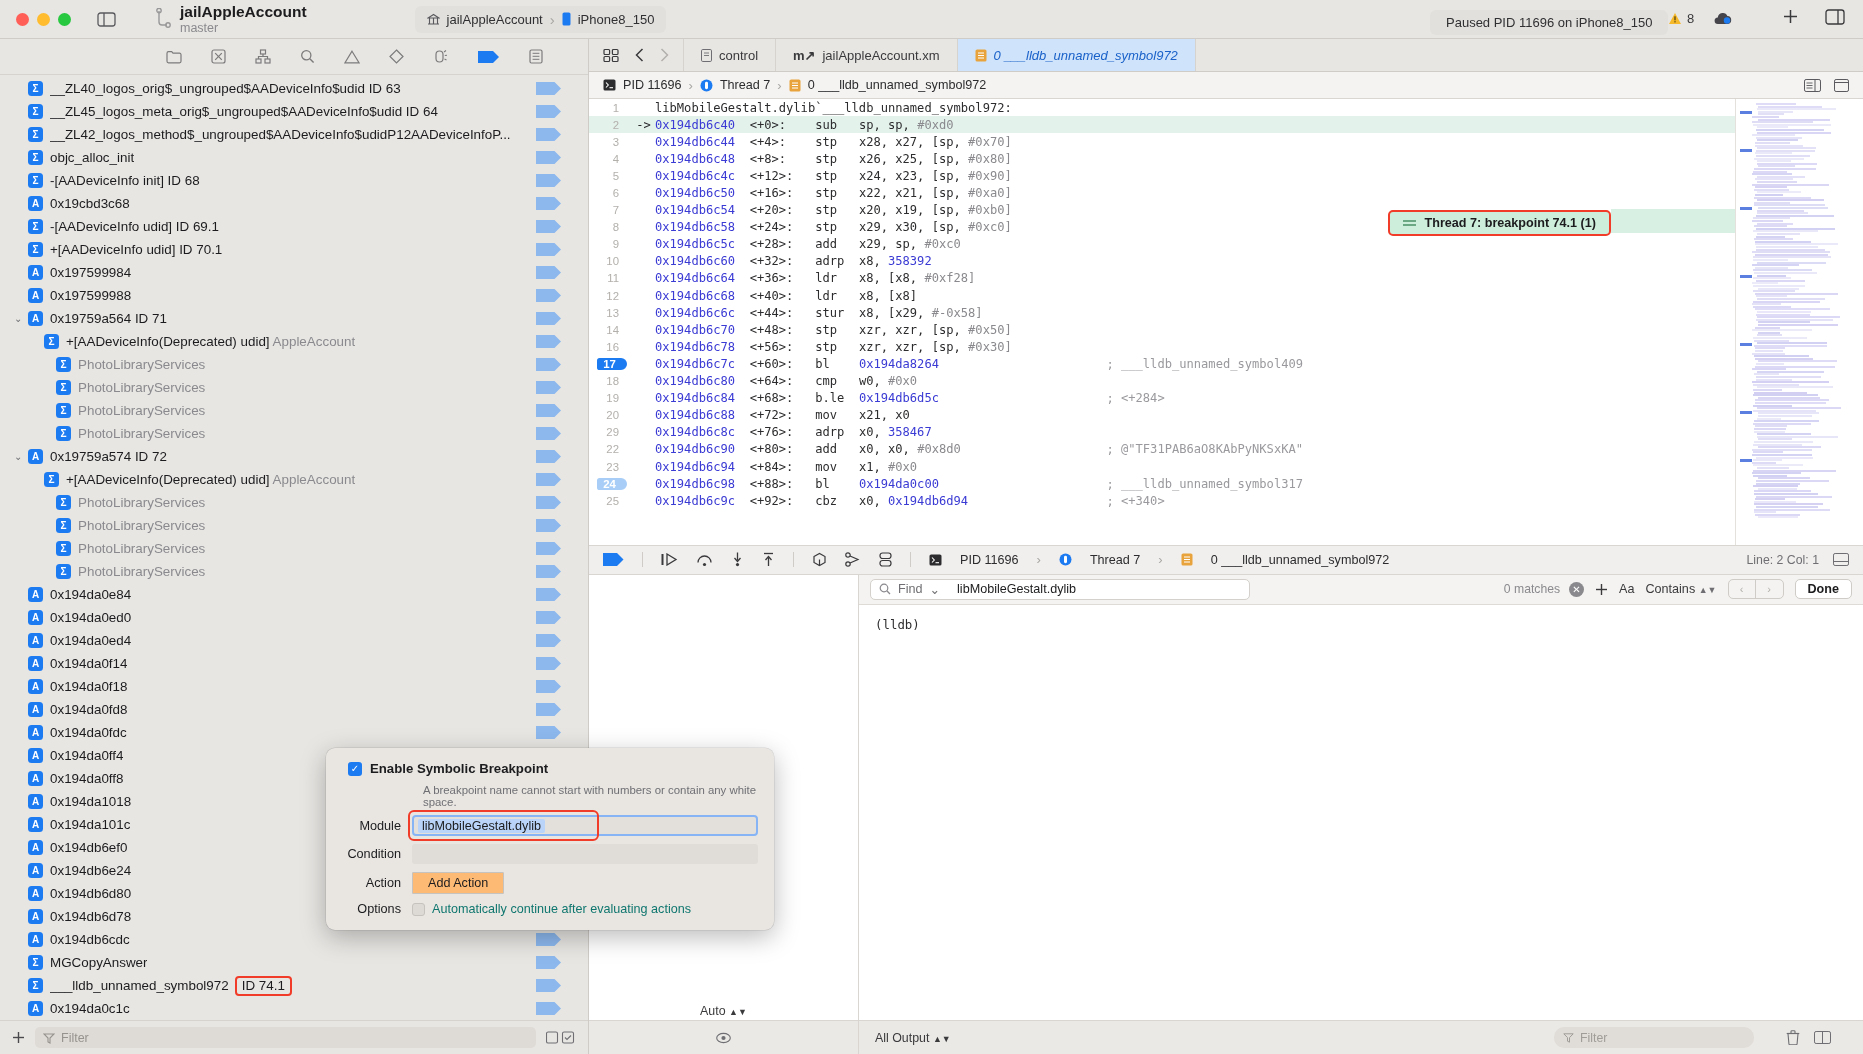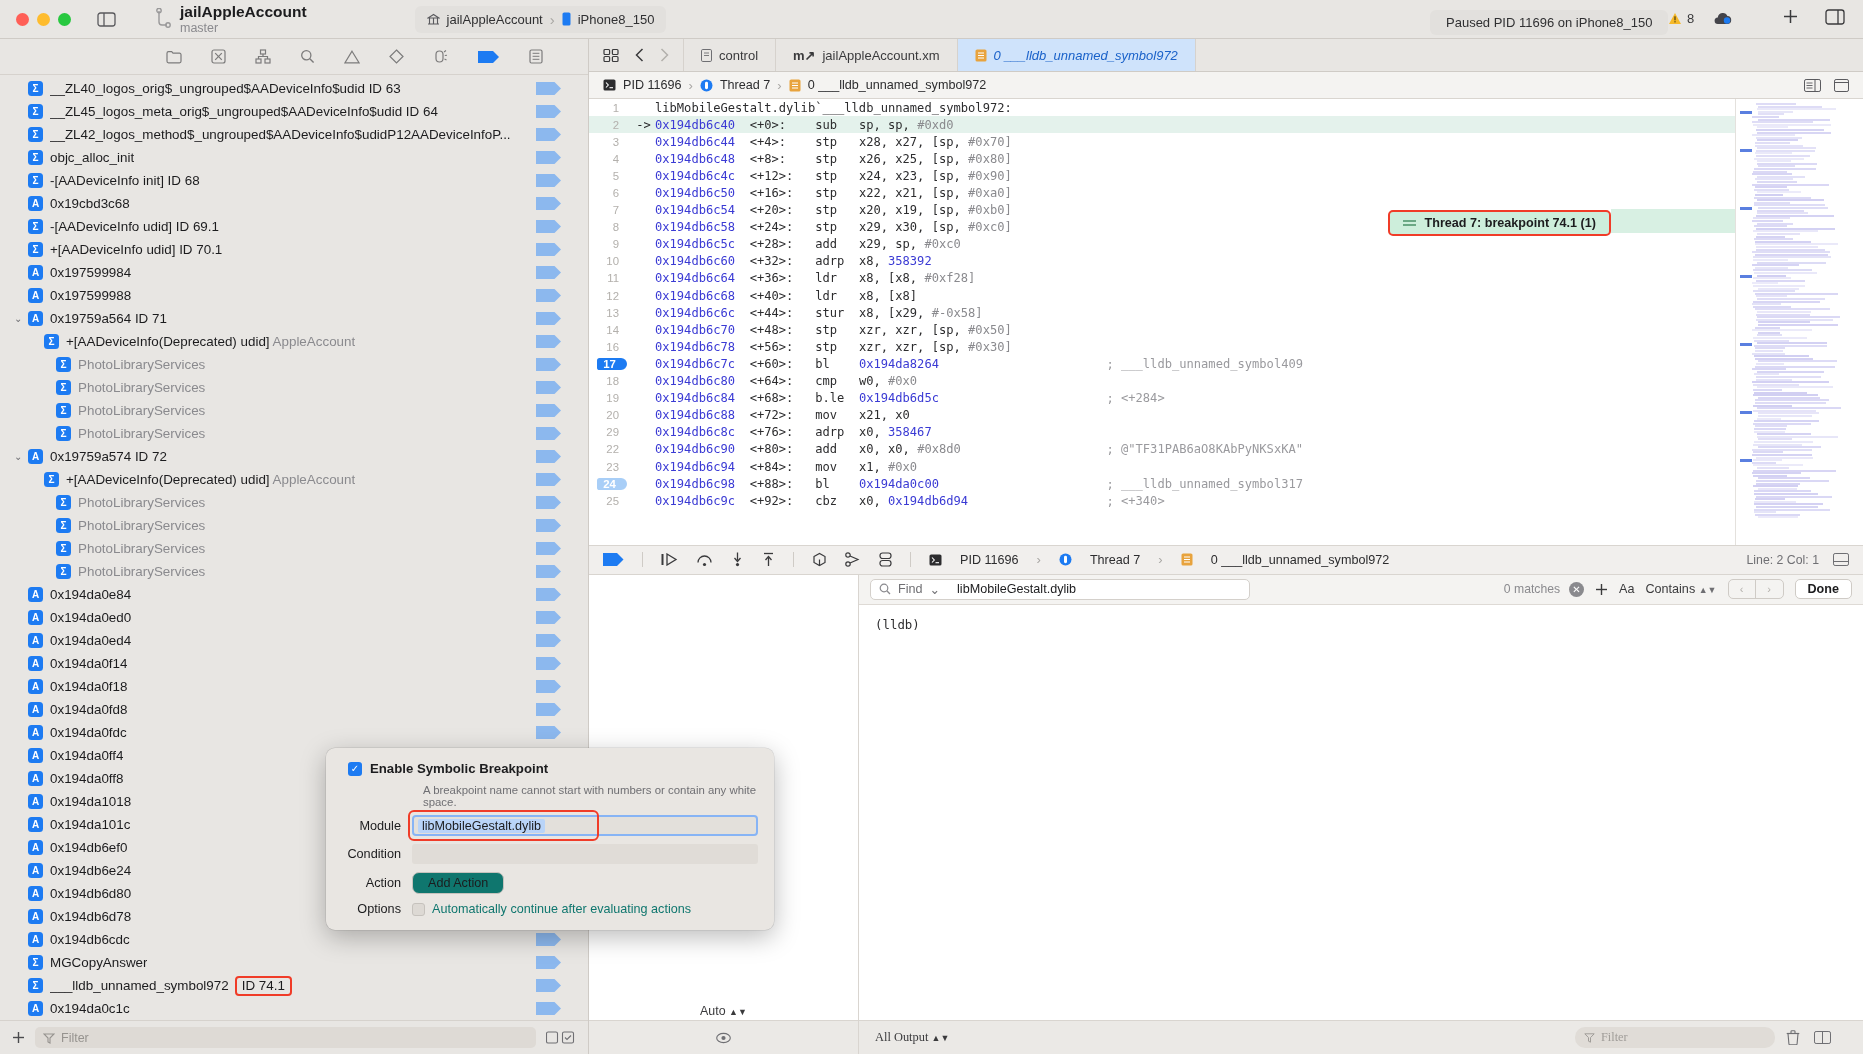--- a/index.html
+++ b/index.html
@@ -197,21 +197,21 @@
   }
   .console-out {
     flex: 1; padding: 12px 16px; font-family: "DejaVu Sans Mono", monospace;
     font-size: 12.4px; color: #2c2c2e; overflow: hidden;
   }
   .bottombar {
     height: 34px; background: #ebe9e6; border-top: 1px solid #d9d5d0;
     display: flex; align-items: center; flex-shrink: 0; font-size: 12.4px; color: #3a3a3c;
   }
   .bb-left { width: 270px; flex-shrink:0; display:flex; align-items:center; gap:14px; padding: 0 12px; border-right:1px solid #d9d5d0;flex-direction:column;}
-  .bb-right { flex:1; display:flex; align-items:center; gap:11px; padding: 0 16px; font-family: Liberation Serif, serif; }
+  .bb-right { flex:1; display:flex; align-items:center; gap:32px; padding: 0 16px; }
   .bb-filter {
     margin-left: auto; width: 200px; height: 21px; background: #e0dcd7;
     border-radius: 10px; display: flex; align-items: center; gap: 6px;
     padding: 0 9px; font-size: 12.3px; color: #a09d99;
   }
   .bb-end { display:flex; align-items:center; gap: 14px; padding-right: 16px; }
 
   
   .popover {
     position: absolute; left: 326px; top: 709px; width: 448px;
@@ -235,21 +235,21 @@
     display: flex; align-items: center; padding: 0 4px;
   }
   .module-val { background: #b9d4f8; border-radius: 2px; padding: 0 4px; font-size: 12.6px; color: #1c1c1e; }
   .module-hl {
     position: absolute; left: -4px; top: -5px; width: 191px; height: 31px;
     border: 2.5px solid #f03c28; border-radius: 6px; pointer-events: none;
   }
   .stepper { display:flex; flex-direction:column; gap:1px; margin-left:6px; color:#5a5a5e; font-size:8px; line-height:5px;}
   .num-field { width: 44px; height: 20px; background: #e0dcd7; border-radius: 3px; display:flex; align-items:center; padding: 0 7px; font-size:12.6px; }
   .addaction {
-    background: #0f766e; border: 1px solid #c6c2bd; border-radius: 7px;
+    background: #fdba74; border: 1px solid #c6c2bd; border-radius: 1px;
     padding: 3px 15px; font-size: 12.6px; color: #1c1c1e;
   }
   .opt-cbx { width: 13px; height: 13px; background: #ddd9d4; border-radius: 3px; border:.5px solid #c6c2bd; flex-shrink:0; }
   .opt-txt { font-size: 12.6px; color: #0f766e; margin-left: 7px; }
   svg { display: block; }
 </style>
 </head>
 <body>
 
 <div class="app">

